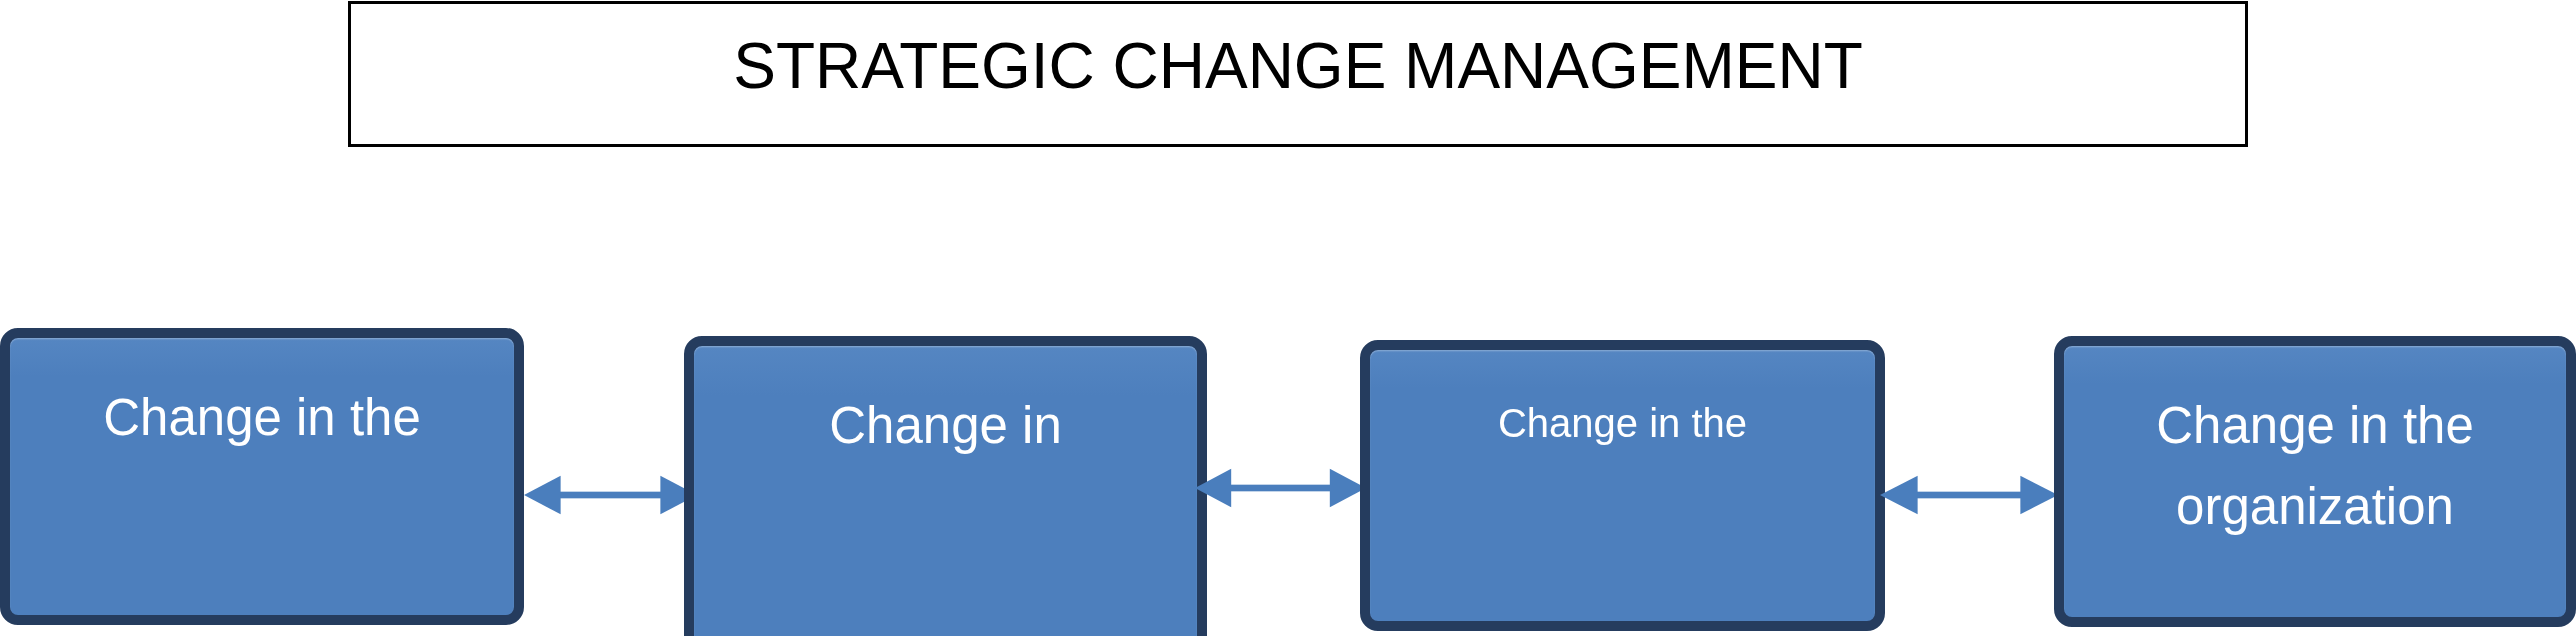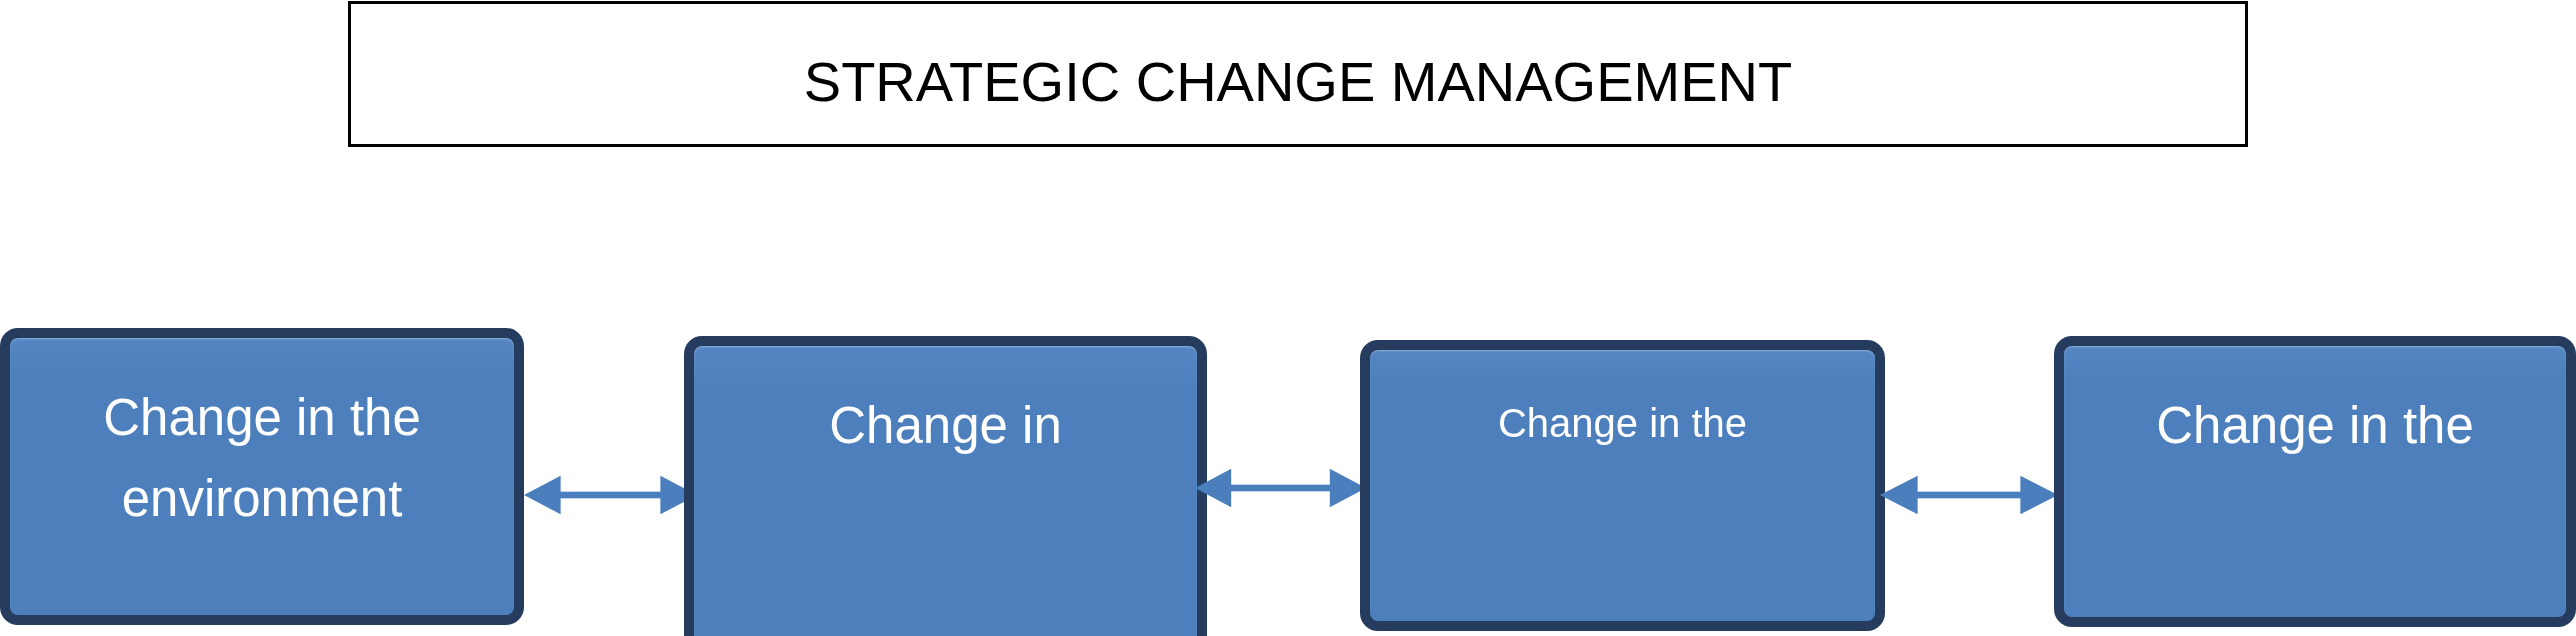--- a/index.html
+++ b/index.html
@@ -19,26 +19,25 @@
     width: 1900px; height: 146px;
     box-sizing: border-box;
     border: 3.3px solid var(--title-border, #000000);
     background: #ffffff;
     display: flex;
     justify-content: center;
     align-items: flex-start;
     padding-top: 30px;
   }
   .title-text {
-    font-size: 56px;
+    font-size: 64px;
     line-height: 1;
     letter-spacing: 0px;
     color: var(--title-text, #000000);
     white-space: nowrap;
-    margin-top: 20px;
   }
 
   
   .node {
     position: absolute;
     box-sizing: border-box;
     border: 10px solid var(--box-border, #253C5E);
     border-radius: 18px;
     background: linear-gradient(180deg, #5586C2 0%, var(--box-fill, #4D7FBD) 14%, var(--box-fill, #4D7FBD) 100%);
     box-shadow: inset 0 1.3px 1.3px rgba(255,255,255,0.28);
@@ -75,21 +74,20 @@
 <body>
 
 <div class="stage">
 
   <div class="title-box">
     <span class="title-text">STRATEGIC CHANGE MANAGEMENT</span>
   </div>
 
   <div class="node b1">
     <span class="line">Change in the</span>
-    <span class="line">environment</span>
   </div>
 
   <div class="connector a1">
     <svg viewBox="0 0 260 120" preserveAspectRatio="none" aria-hidden="true">
       <rect x="42" y="55" width="176" height="10" fill="currentColor"></rect>
       <polygon points="0,60 55,31 55,89" fill="currentColor"></polygon>
       <polygon points="260,60 205,31 205,89" fill="currentColor"></polygon>
     </svg>
   </div>
 
@@ -112,16 +110,17 @@
   <div class="connector a3">
     <svg viewBox="0 0 260 120" preserveAspectRatio="none" aria-hidden="true">
       <rect x="42" y="55" width="176" height="10" fill="currentColor"></rect>
       <polygon points="0,60 55,31 55,89" fill="currentColor"></polygon>
       <polygon points="260,60 205,31 205,89" fill="currentColor"></polygon>
     </svg>
   </div>
 
   <div class="node b4">
     <span class="line">Change in the</span>
+    <span class="line">organization</span>
   </div>
 
 </div>
 
 
 </body></html>

